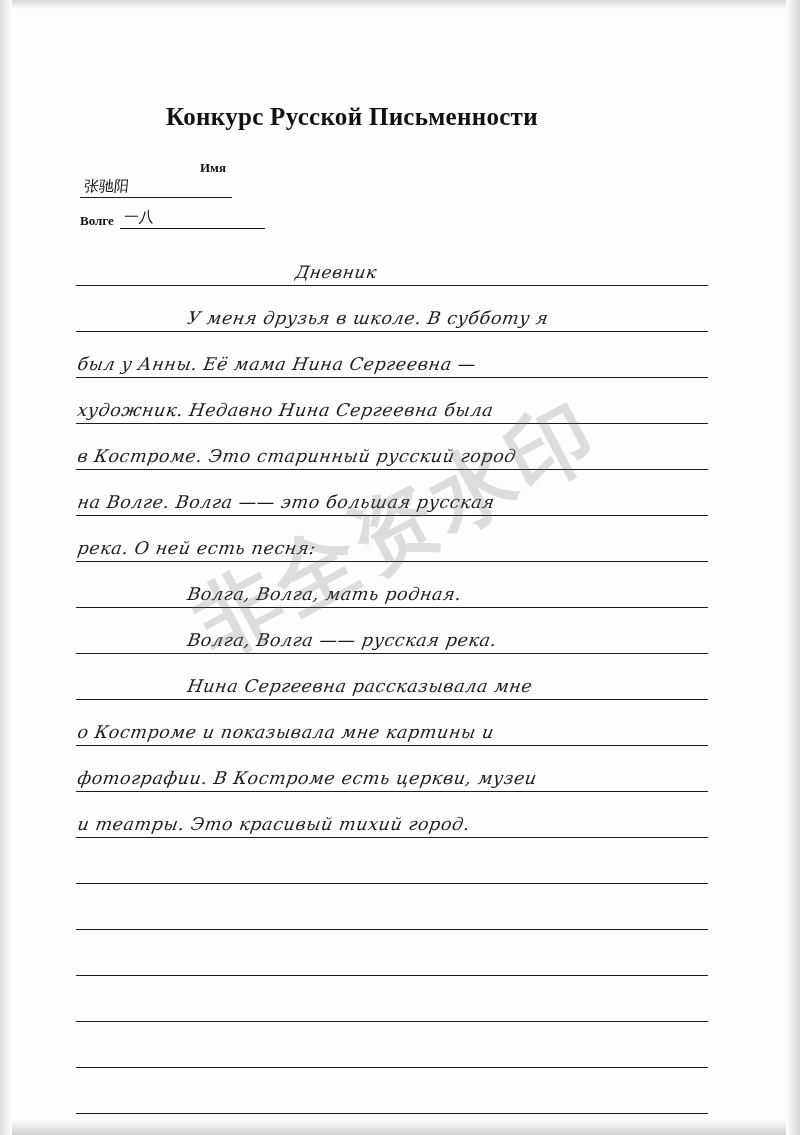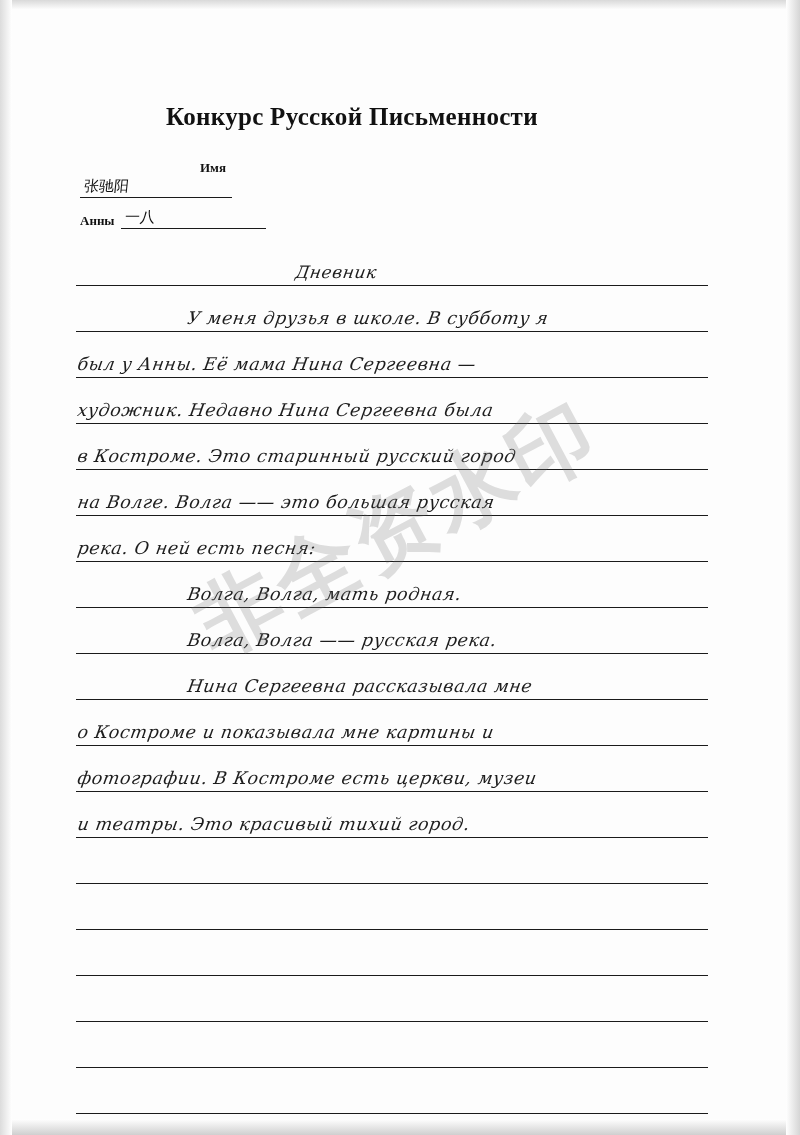--- a/index.html
+++ b/index.html
@@ -148,21 +148,21 @@
   <div class="title">Конкурс Русской Письменности</div>
 
   <div class="field" id="name-field">
     <span class="field-label">Имя</span>
     <span class="field-value-wrap">
       <span class="field-value">张驰阳</span>
     </span>
   </div>
 
   <div class="field" id="class-field">
-    <span class="field-label">Анны</span>
+    <span class="field-label">Волге</span>
     <span class="field-value-wrap">
       <span class="field-value">一八</span>
     </span>
   </div>
 
   <div class="lines">
     <div class="line-row">
         <div class="hand indent-title">Дневник</div>
       </div>
     <div class="line-row">

